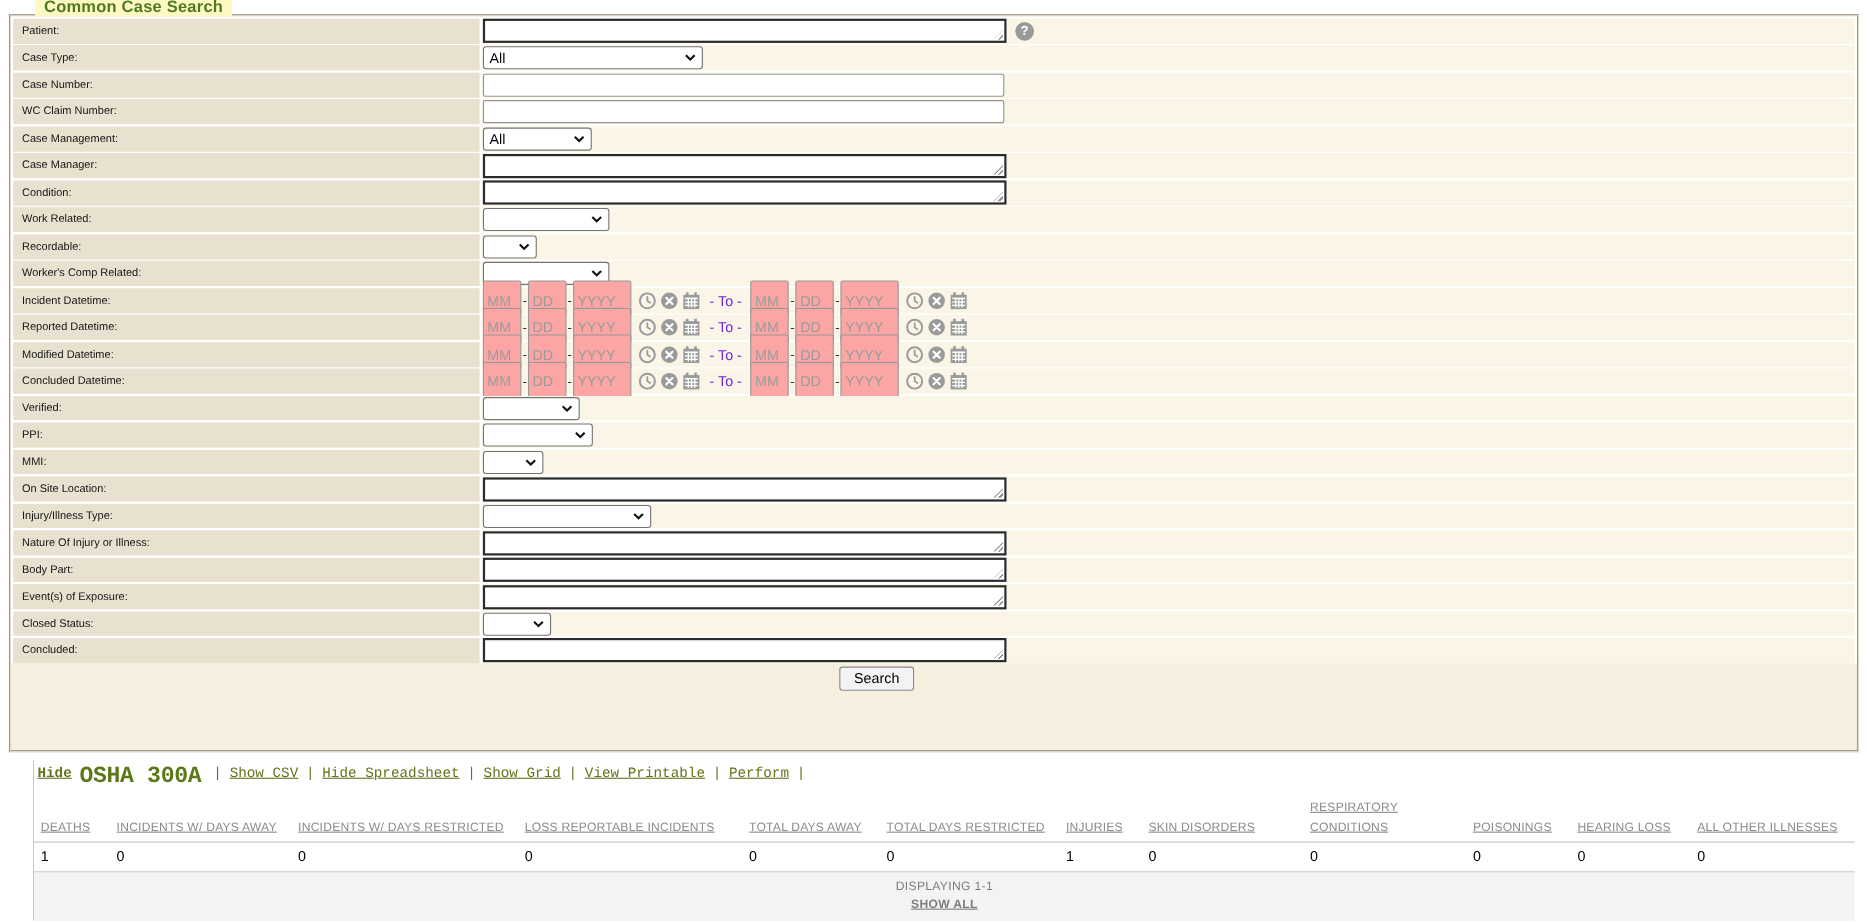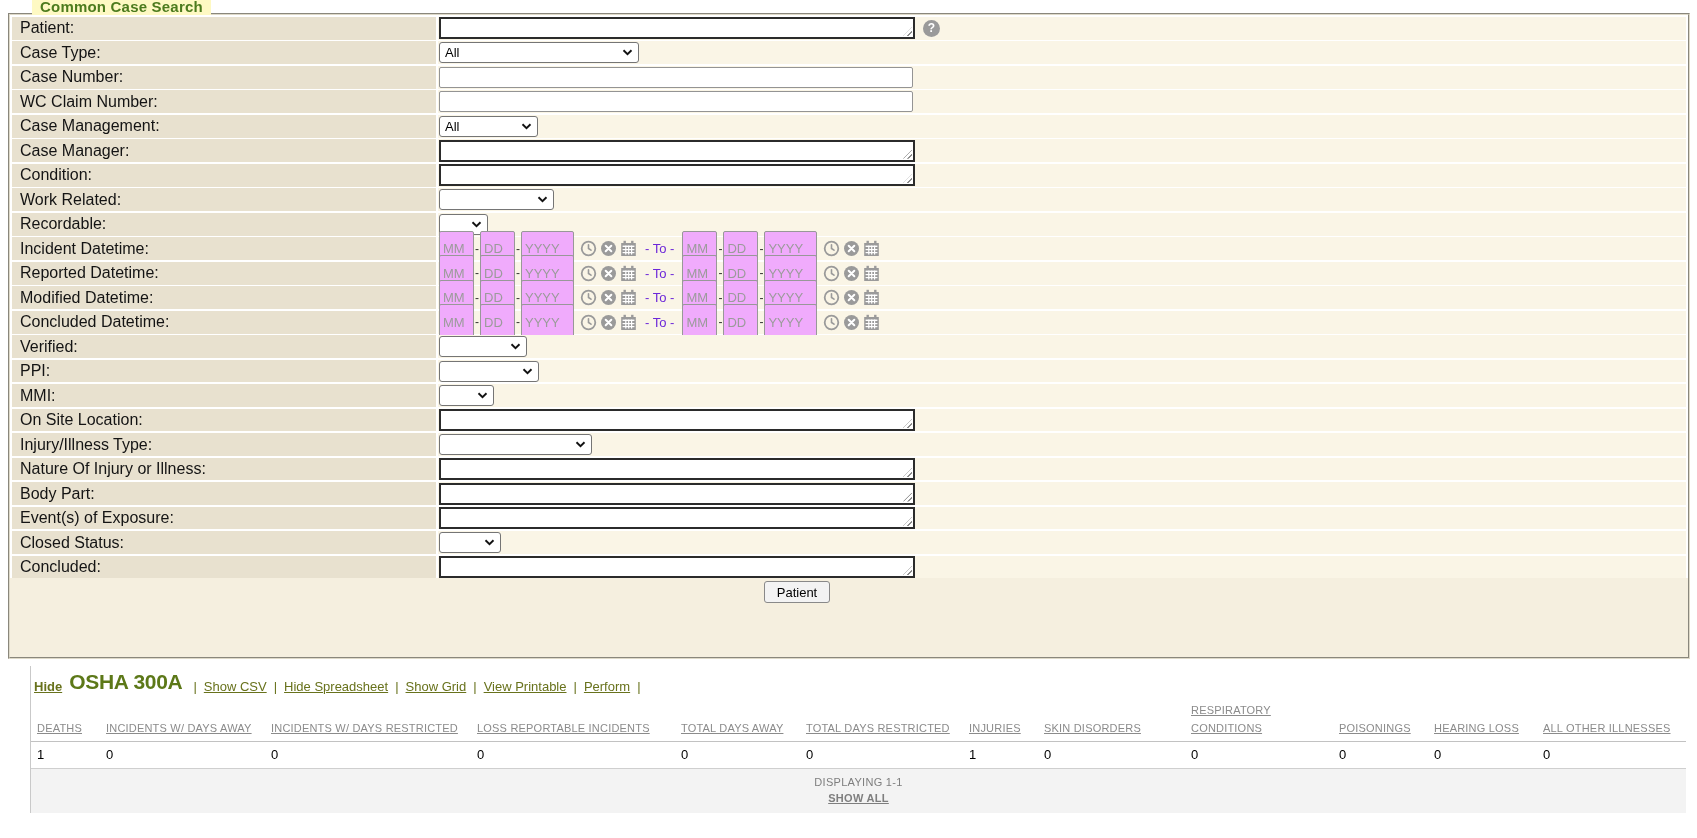--- a/index.html
+++ b/index.html
@@ -5,46 +5,46 @@
   html,body{margin:0;padding:0;}
   body{width:1697px;height:838px;background:#fff;font-family:"Liberation Sans",sans-serif;overflow:hidden;}
 
   
   .fieldset{position:relative;margin:13px 7px 0 8px;border:2px groove #ded9c8;background:#f5efdf;padding:0 0 54px 0;}
   .legend{position:absolute;top:-16px;left:22px;background:#fef9c3;padding:0 8px;font-weight:700;font-size:15px;line-height:16px;color:#4c7b1e;letter-spacing:.2px;}
 
   .ftable{background:#fff;padding:2px 2px 0 2px;}
   .frow{display:flex;gap:2px;height:22.7px;margin-bottom:1.8px;}
   .frow:last-child{margin-bottom:0;}
-  .flabel{width:424px;flex:none;background:#e8e1cf;display:flex;align-items:center;padding-left:8px;box-sizing:border-box;font-size:16px;color:#141414;}
+  .flabel{width:424px;flex:none;background:#e8e1cf;display:flex;align-items:center;padding-left:8px;box-sizing:border-box;font-size:10px;color:#141414;}
   .fvalue{flex:1;background:#faf5e6;display:flex;align-items:center;padding-left:1px;}
 
   .tin{width:474px;height:21px;border:1px solid #949494;border-radius:2px;background:#fff;font:13px "Liberation Sans",sans-serif;padding:0 4px;box-sizing:border-box;}
   .ta{position:relative;width:476px;height:22px;border:2px solid #2b2b2b;background:#fff;box-sizing:border-box;flex:none;}
   .ta textarea{width:100%;height:100%;border:0;resize:none;background:transparent;outline:none;font:13px "Liberation Sans",sans-serif;padding:1px 3px;box-sizing:border-box;display:block;}
   .grip{position:absolute;right:1px;bottom:1px;width:9px;height:9px;background:repeating-linear-gradient(135deg,transparent 0 2px,#8f8f8f 2px 3.5px);clip-path:polygon(100% 0,100% 100%,0 100%);}
 
   .sel{height:21px;border:1px solid #757575;border-radius:3px;background:#fff;display:flex;align-items:center;justify-content:space-between;padding:0 5px 0 5px;box-sizing:border-box;font-size:13px;color:#000;flex:none;cursor:default;}
   .chev{display:flex;align-items:center;margin-left:6px;}
 
-  .dti{height:36px;border:1px solid #989898;border-radius:2px;background:#f0abfc;font:13px "Liberation Sans",sans-serif;padding:0 3px;box-sizing:border-box;color:#000;flex:none;}
+  .dti{height:36px;border:1px solid #989898;border-radius:2px;background:#fca5a5;font:13px "Liberation Sans",sans-serif;padding:0 3px;box-sizing:border-box;color:#000;flex:none;}
   .dti::placeholder{color:#9b9b9b;opacity:1;}
   .dash{color:#333;font-size:12px;margin:0 1px;}
   .dticons{display:flex;gap:3px;margin-left:6px;align-items:center;}
   .dticons .icon{display:flex;align-items:center;cursor:pointer;}
   .tosep{color:#6d28d9;font-size:13px;margin:0 8px;white-space:nowrap;}
 
   .helpicon{width:17px;height:17px;border-radius:50%;background:#9a9a9a;color:#fff;font-weight:700;font-size:12px;display:flex;align-items:center;justify-content:center;margin-left:8px;flex:none;cursor:pointer;}
 
   .search-row{width:1574px;text-align:center;margin-top:3px;}
   .search-btn{font:13px "Liberation Sans",sans-serif;color:#000;background:#f3f3f3;border:1px solid #898989;border-radius:3px;padding:2px 12px;height:22px;cursor:pointer;}
 
   
   .osha{margin:7px 0 0 30px;width:1537px;background:#fff;border-left:1px solid #c9c9c9;box-sizing:border-box;}
-  .osha-links{display:flex;align-items:flex-end;padding:4px 0 4px 3px;white-space:nowrap;}
+  .osha-links{display:flex;align-items:flex-start;padding:4px 0 4px 3px;white-space:nowrap;font-family:Liberation Mono, monospace;}
   .olink{color:#68721c;text-decoration:underline;font-size:13px;cursor:pointer;}
   .hide{font-weight:700;}
   .osha-title{color:#5c7818;font-weight:700;font-size:21px;margin:0 4px 0 7px;letter-spacing:-.3px;}
   .pipe{color:#68721c;margin:0 7px;font-size:13px;}
 
   table.osha-t{border-collapse:collapse;width:100%;table-layout:fixed;}
   .osha-t th{vertical-align:bottom;text-align:left;padding:2px 8px 5px 2px;border-bottom:1px solid #c2c2c2;height:34px;}
   .osha-t th:first-child{padding-left:6px;}
   .thl{color:#8b8b8b;font-size:11px;font-weight:400;text-decoration:underline;letter-spacing:.2px;line-height:14px;cursor:pointer;}
   .osha-t td.val{font-size:13px;color:#000;padding:5px 2px 6px;border-bottom:1px solid #cfcfcf;}
@@ -146,20 +146,33 @@
             <span class="selval"></span>
             <span class="chev">
               <svg width="11" height="7" viewBox="0 0 11 7">
                 <path d="M1.5 1.3 L5.5 5.2 L9.5 1.3" fill="none" stroke="#111" stroke-width="1.9"></path>
               </svg>
             </span>
           </div>
         </div>
       </div>
       <div class="frow">
+        <div class="flabel">Worker's Comp Related:</div>
+        <div class="fvalue">
+          <div class="sel" style="width: 115px;">
+            <span class="selval"></span>
+            <span class="chev">
+              <svg width="11" height="7" viewBox="0 0 11 7">
+                <path d="M1.5 1.3 L5.5 5.2 L9.5 1.3" fill="none" stroke="#111" stroke-width="1.9"></path>
+              </svg>
+            </span>
+          </div>
+        </div>
+      </div>
+      <div class="frow">
         <div class="flabel">Incident Datetime:</div>
         <div class="fvalue">
           <input class="dti" placeholder="MM" style="width: 35px;">
           <span class="dash">-</span>
           <input class="dti" placeholder="DD" style="width: 35px;">
           <span class="dash">-</span>
           <input class="dti" placeholder="YYYY" style="width: 53px;">
           <span class="dticons">
             <span class="icon">
               <svg width="17" height="17" viewBox="0 0 17 17">
@@ -537,21 +550,21 @@
         <div class="flabel">Concluded:</div>
         <div class="fvalue">
           <div class="ta">
             <textarea class="tta" style=""></textarea>
             <div class="grip"></div>
           </div>
         </div>
       </div>
     </div>
   <div class="search-row">
-    <button class="search-btn">Patient</button>
+    <button class="search-btn">Search</button>
   </div>
 </div>
 
 <div class="osha">
   <div class="osha-links">
     <a class="olink hide">Hide</a>
     <span class="osha-title">OSHA 300A</span>
     <span id="osha-links-extra" style="display:flex;align-items:baseline;">
         <span class="pipe">|</span>
         <a class="olink">Show CSV</a>

